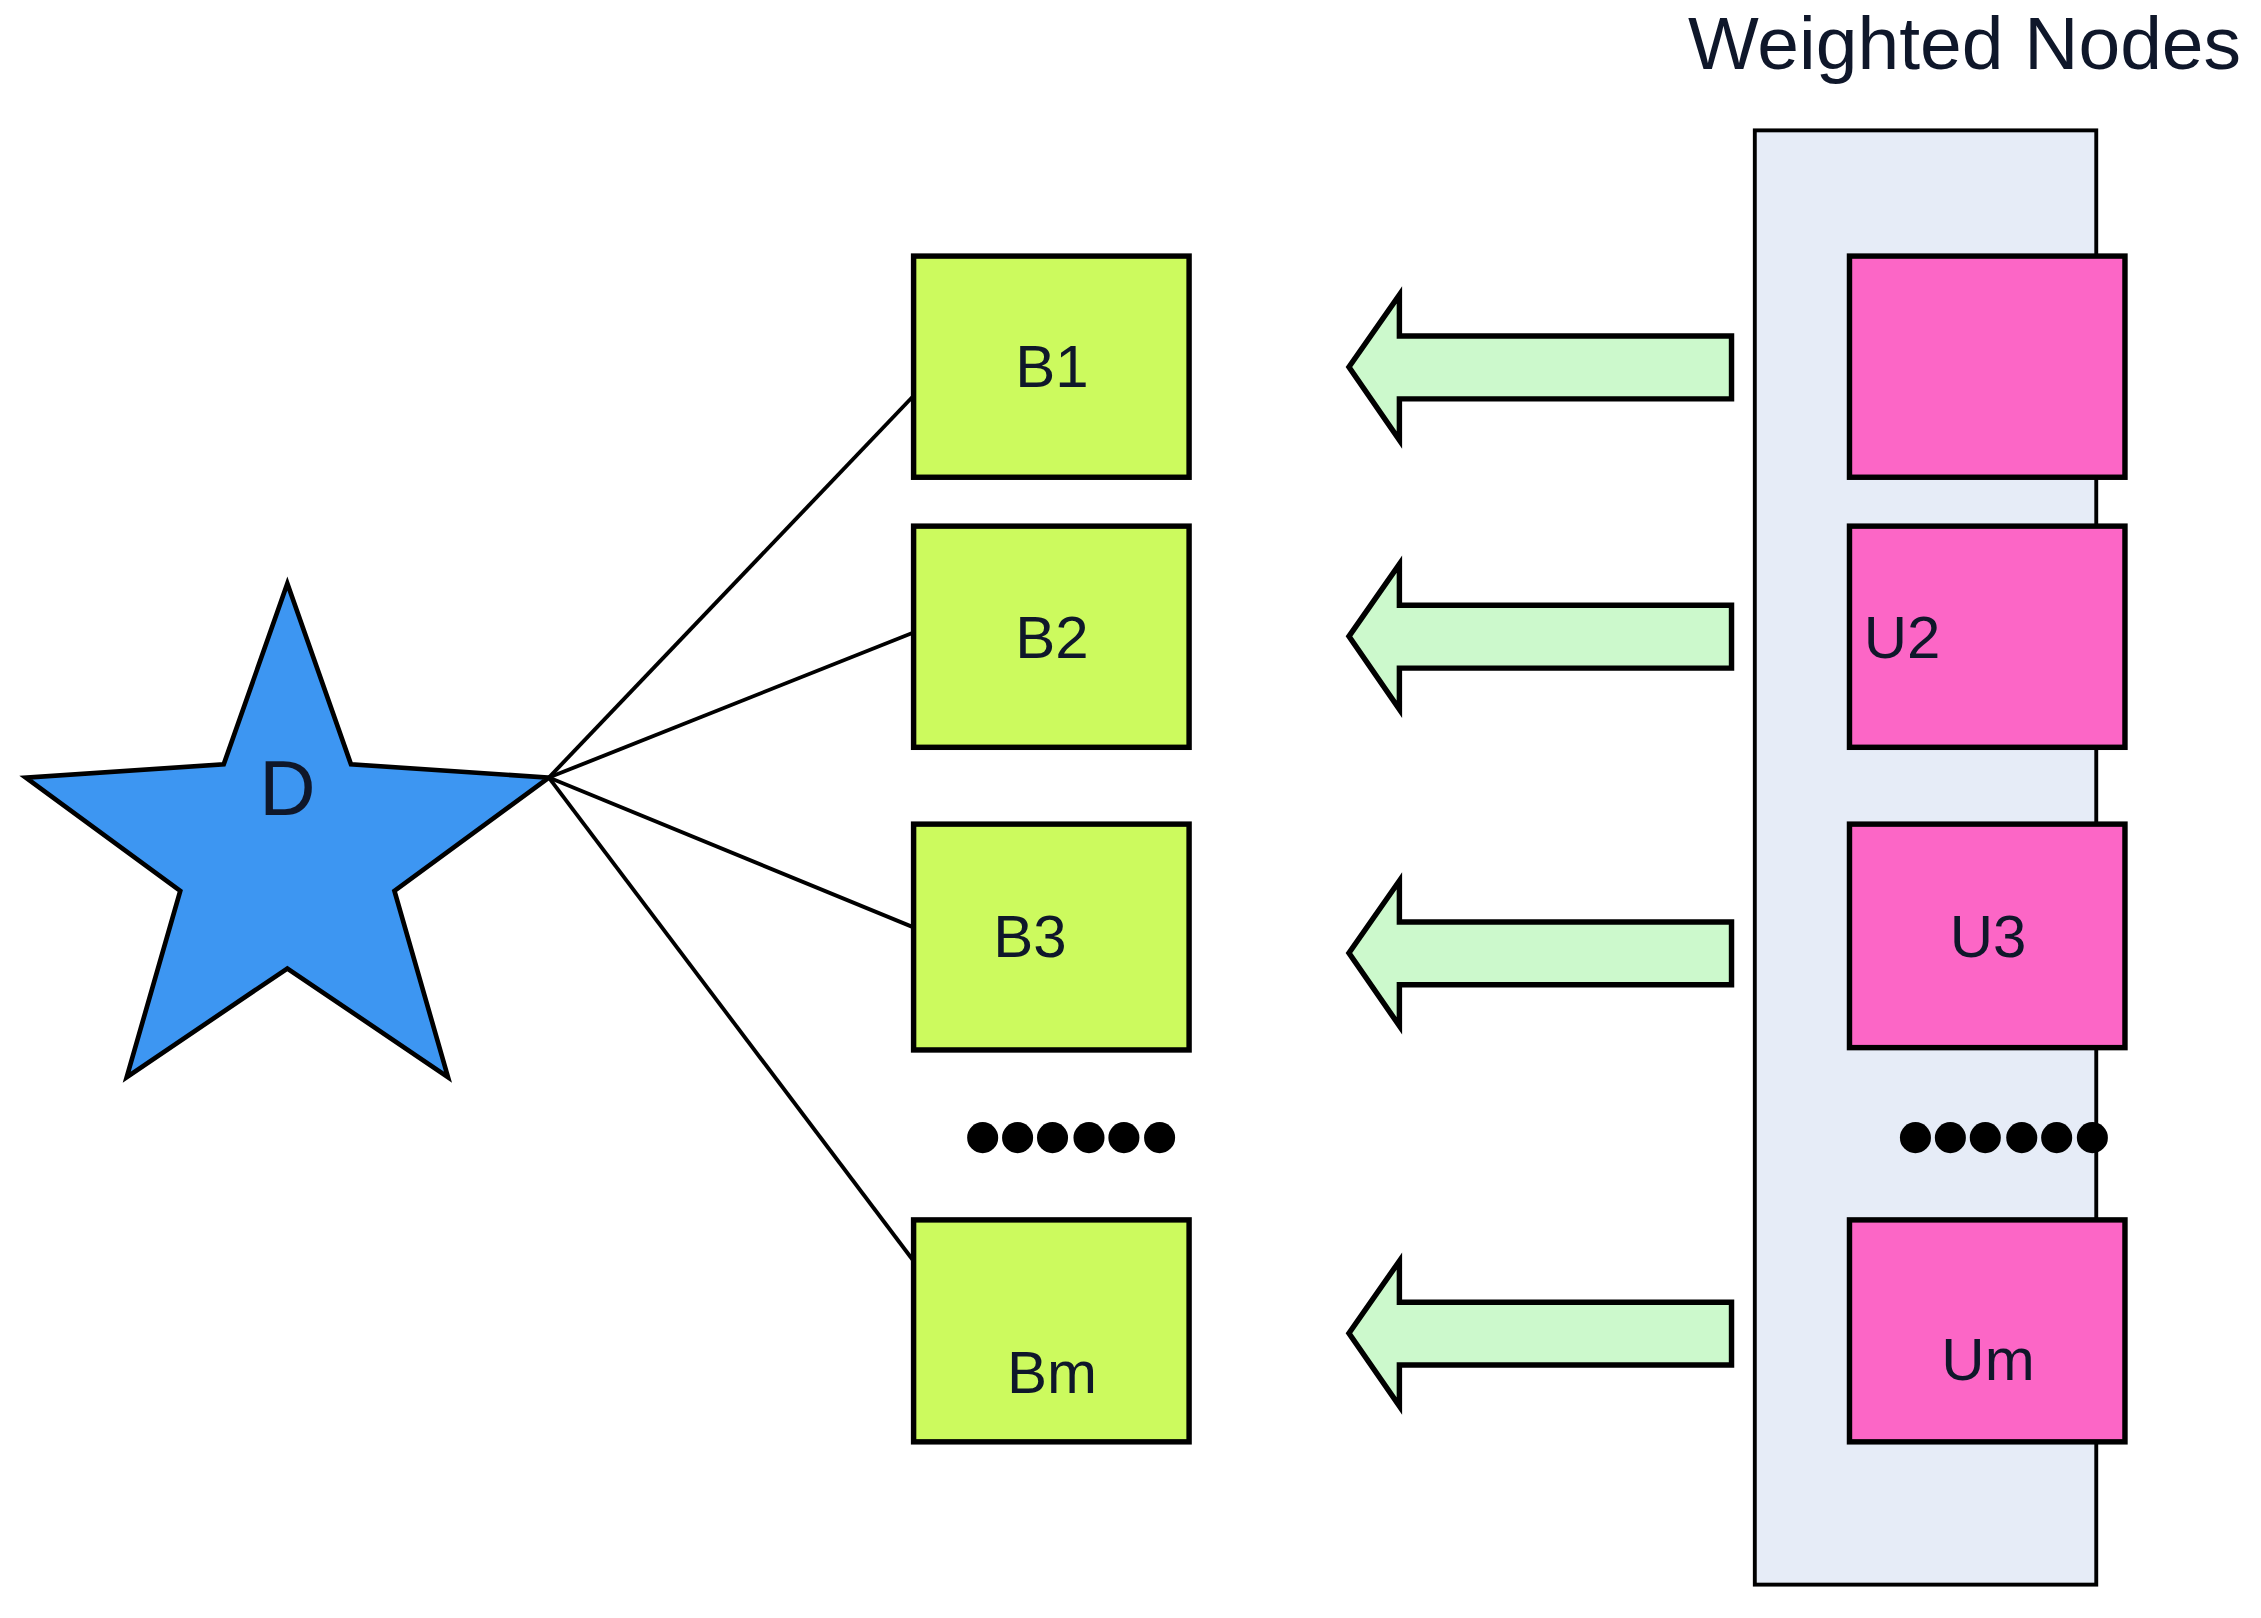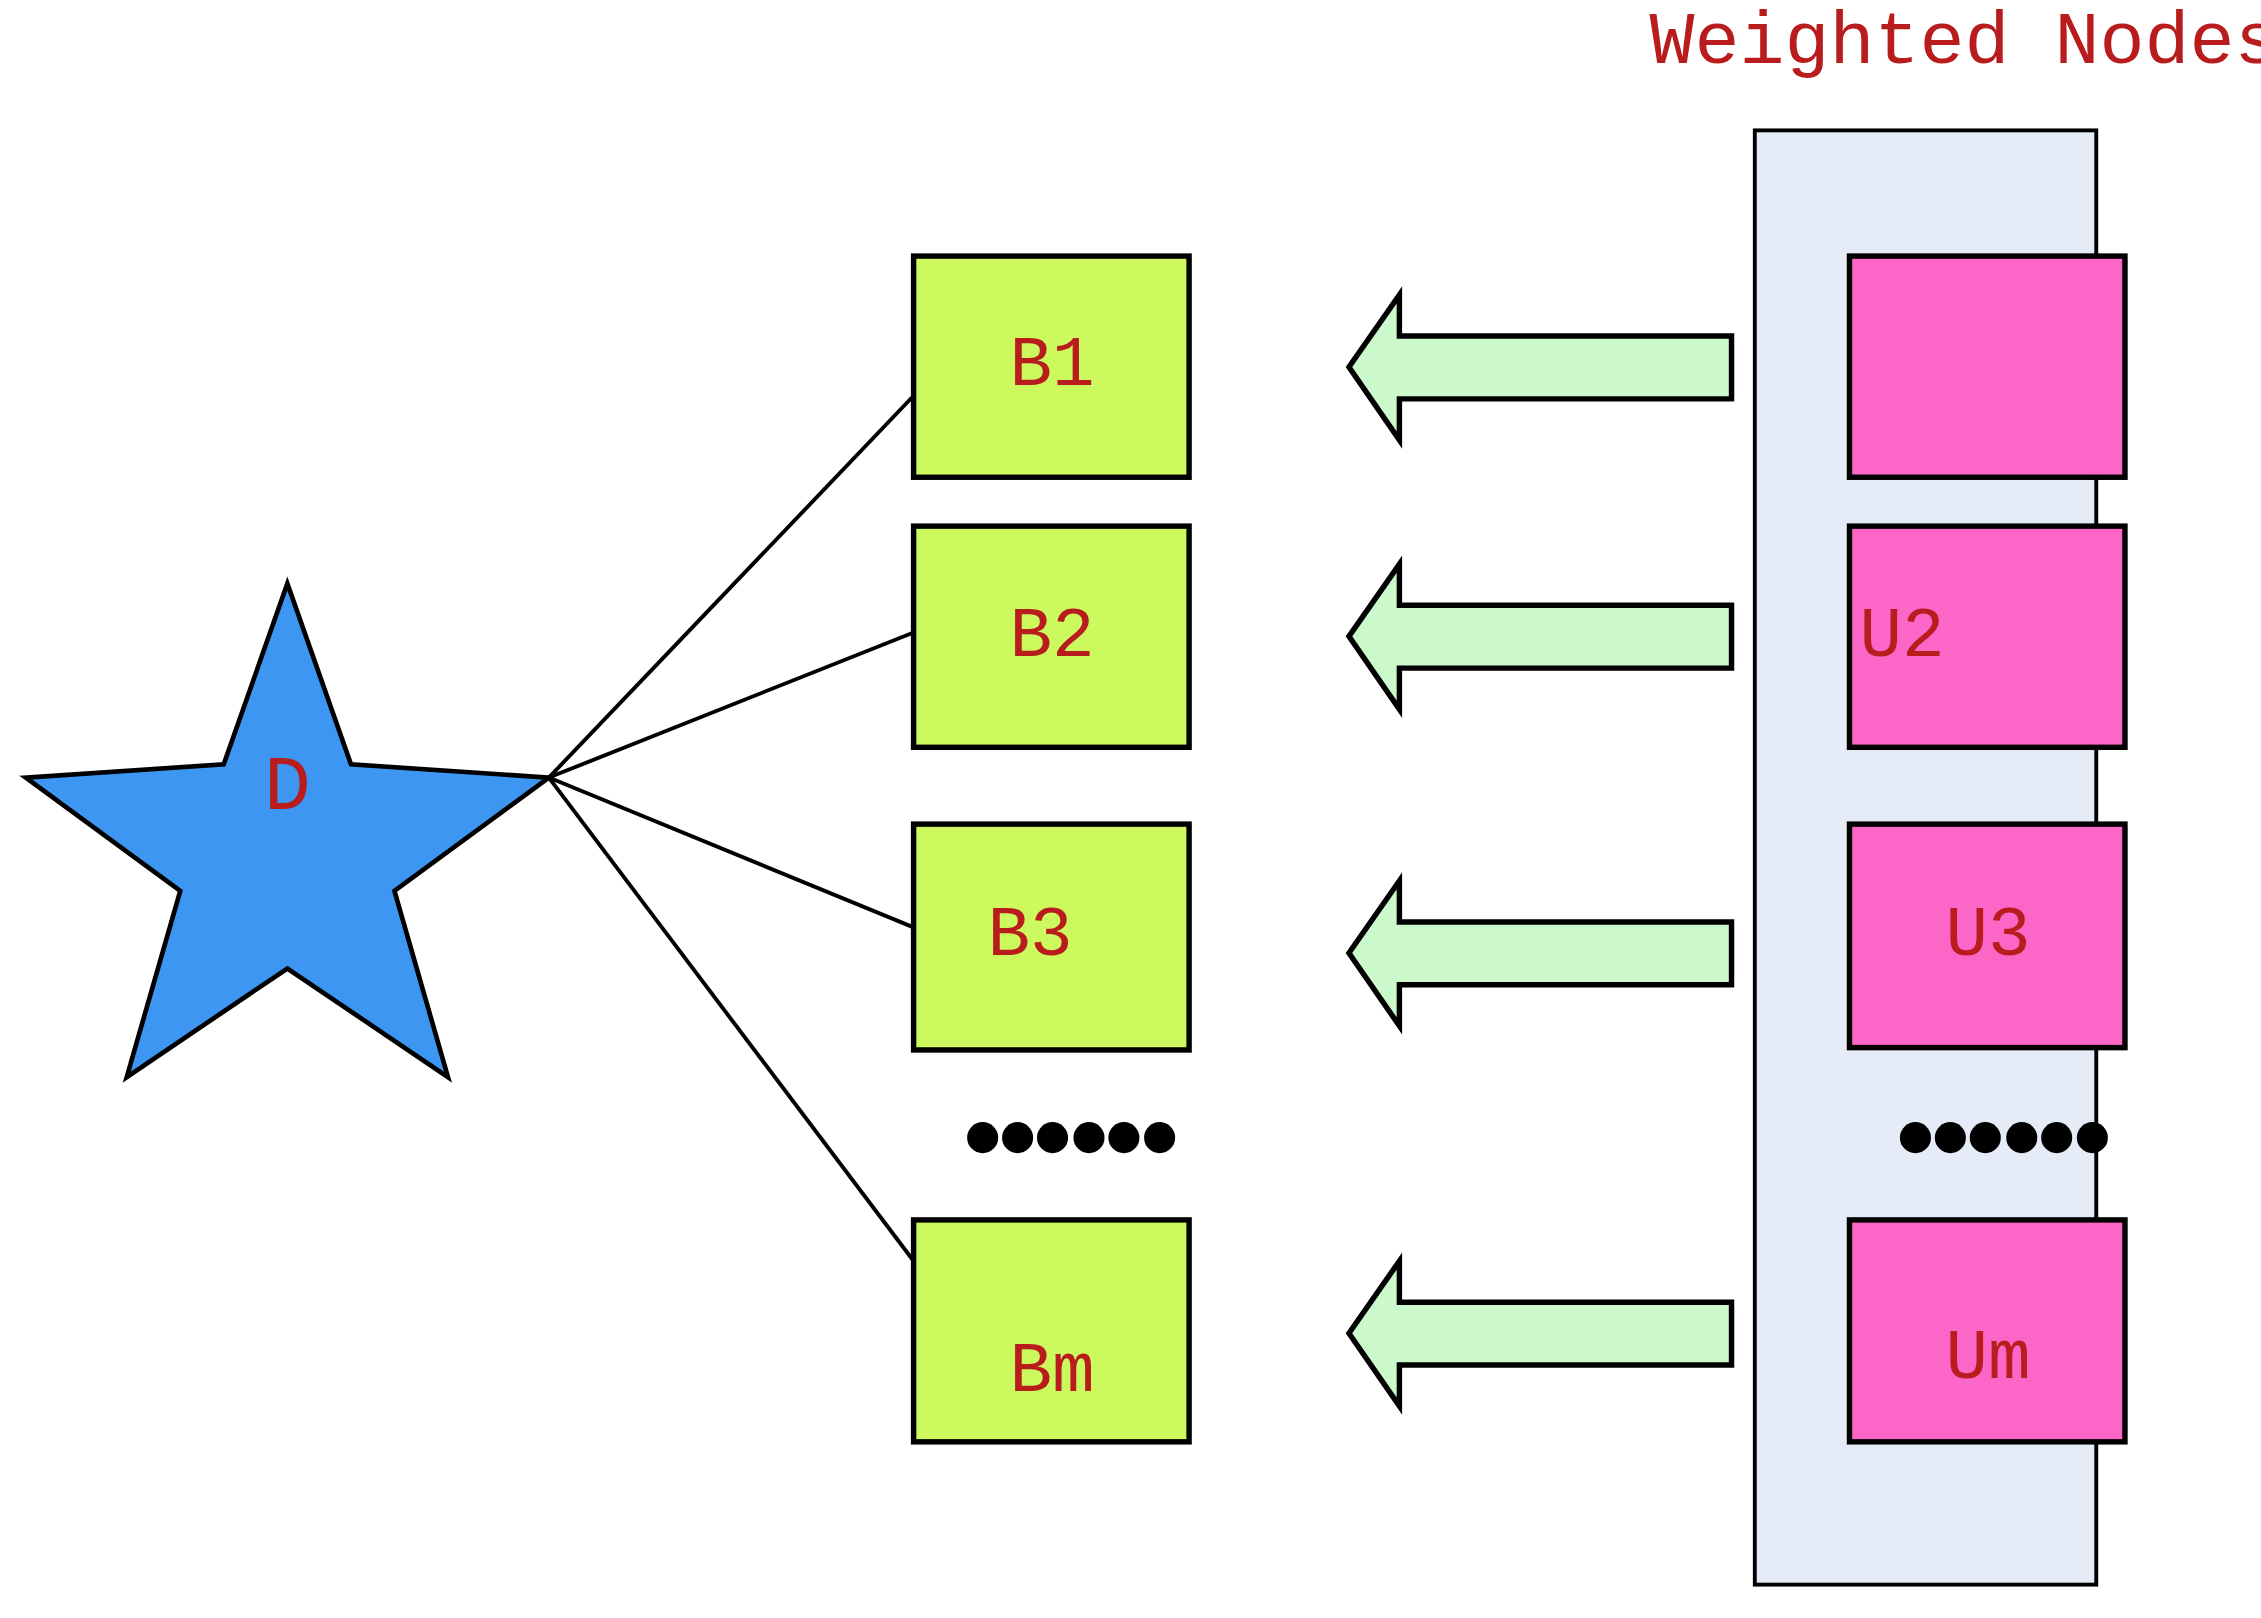--- a/index.html
+++ b/index.html
@@ -21,27 +21,27 @@
     position: absolute;
     inset: 0;
     width: 2261px;
     height: 1618px;
   }
   .lbl {
     position: absolute;
     display: flex;
     align-items: center;
     justify-content: center;
-    color: #b91c1c;
-    font-family: Liberation Mono, monospace;
+    color: #0f172a;
+    font-family: Liberation Sans, sans-serif;
     pointer-events: none;
     white-space: nowrap;
   }
   .node-label {
-    font-size: 71px;
+    font-size: 60px;
     line-height: 1;
   }
   .star-label {
     font-size: 78px;
     line-height: 1;
   }
   .panel-title {
     font-size: 75px;
     line-height: 1;
     letter-spacing: 0px;

